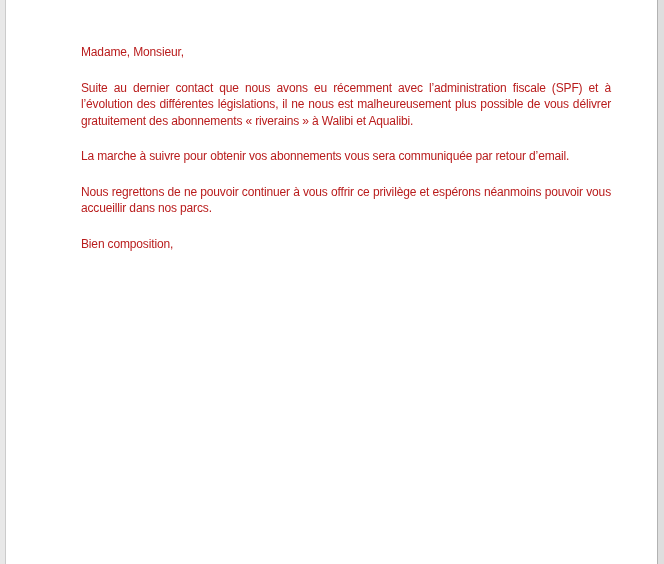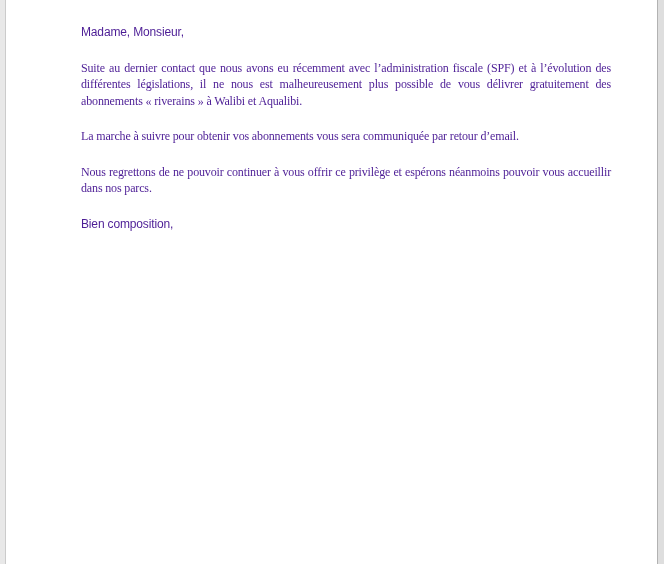--- a/index.html
+++ b/index.html
@@ -24,33 +24,32 @@
   .page-edge-right {
     position: absolute;
     right: 0; top: 0; bottom: 0;
     width: 6px;
     background: #dedede;
     border-left: 1px solid #b2b2b2;
   }
   .letter-content {
     position: absolute;
     left: 81px;
-    top: 24px;
+    top: 44px;
     width: 530px;
-    color: #4c1d95;
+    color: #b91c1c;
     font-size: 12px;
     line-height: 16.5px;
     letter-spacing: -0.15px;
   }
   .letter-content p {
     margin: 0 0 19px 0;
   }
   .para {
     text-align: justify;
-    font-family: Liberation Serif, serif;
   }
   .closing {
     margin-bottom: 0 !important;
   }
   .sig-space {
     height: 84px;
   }
 </style>
 </head>
 <body>

